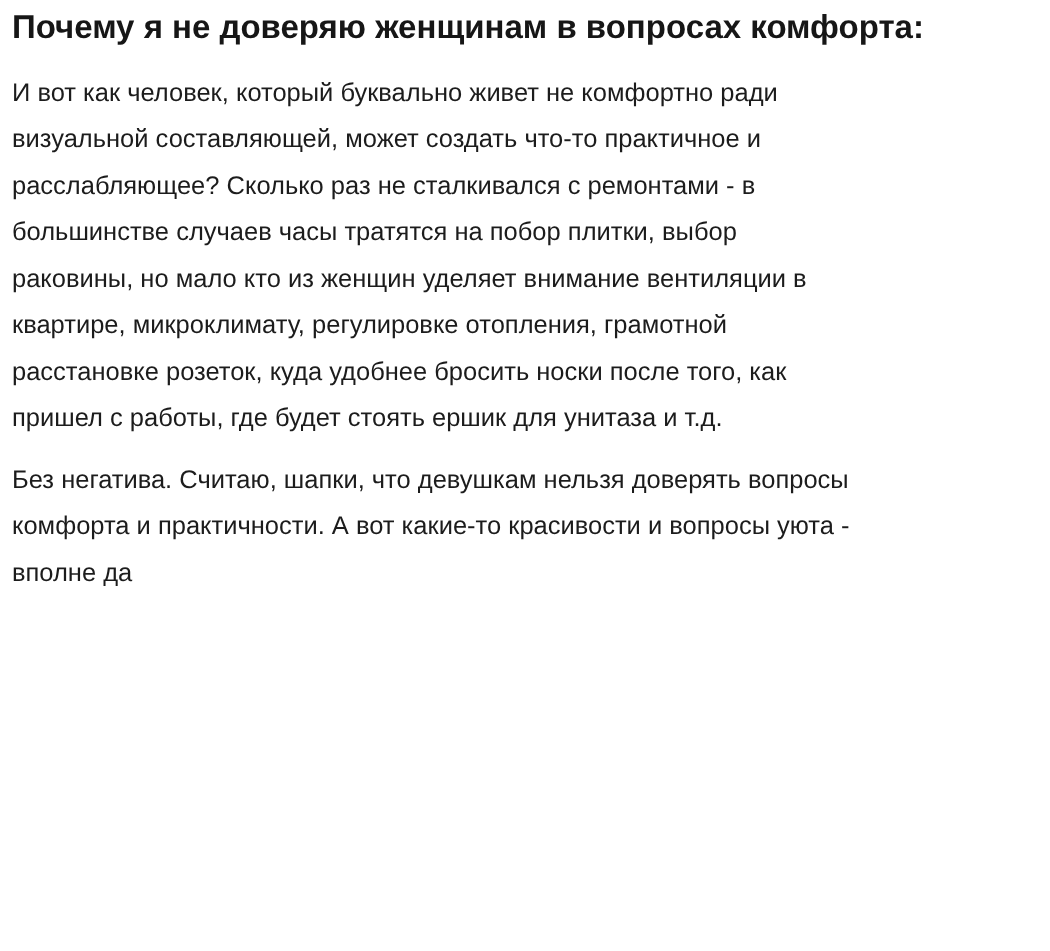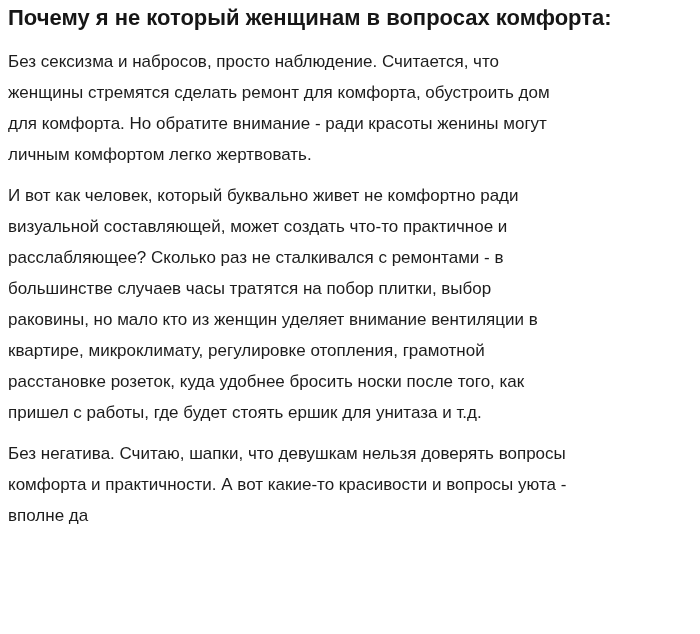--- a/index.html
+++ b/index.html
@@ -31,27 +31,23 @@
     line-height: 31px;
     font-weight: 400;
     margin: 0 0 10px 0;
     white-space: pre-line; 
   }
 </style>
 </head>
 <body>
 
 <div class="post">
-  <h1 class="post-title">Почему я не который женщинам в вопросах комфорта:</h1>
+  <h1 class="post-title">Почему я не доверяю женщинам в вопросах комфорта:</h1>
 
   <div>
-    <p class="paragraph">Без сексизма и набросов, просто наблюдение. Считается, что
-женщины стремятся сделать ремонт для комфорта, обустроить дом
-для комфорта. Но обратите внимание - ради красоты женины могут
-личным комфортом легко жертвовать.</p>
     <p class="paragraph">И вот как человек, который буквально живет не комфортно ради
 визуальной составляющей, может создать что-то практичное и
 расслабляющее? Сколько раз не сталкивался с ремонтами - в
 большинстве случаев часы тратятся на побор плитки, выбор
 раковины, но мало кто из женщин уделяет внимание вентиляции в
 квартире, микроклимату, регулировке отопления, грамотной
 расстановке розеток, куда удобнее бросить носки после того, как
 пришел с работы, где будет стоять ершик для унитаза и т.д.</p>
     <p class="paragraph">Без негатива. Считаю, шапки, что девушкам нельзя доверять вопросы
 комфорта и практичности. А вот какие-то красивости и вопросы уюта -

